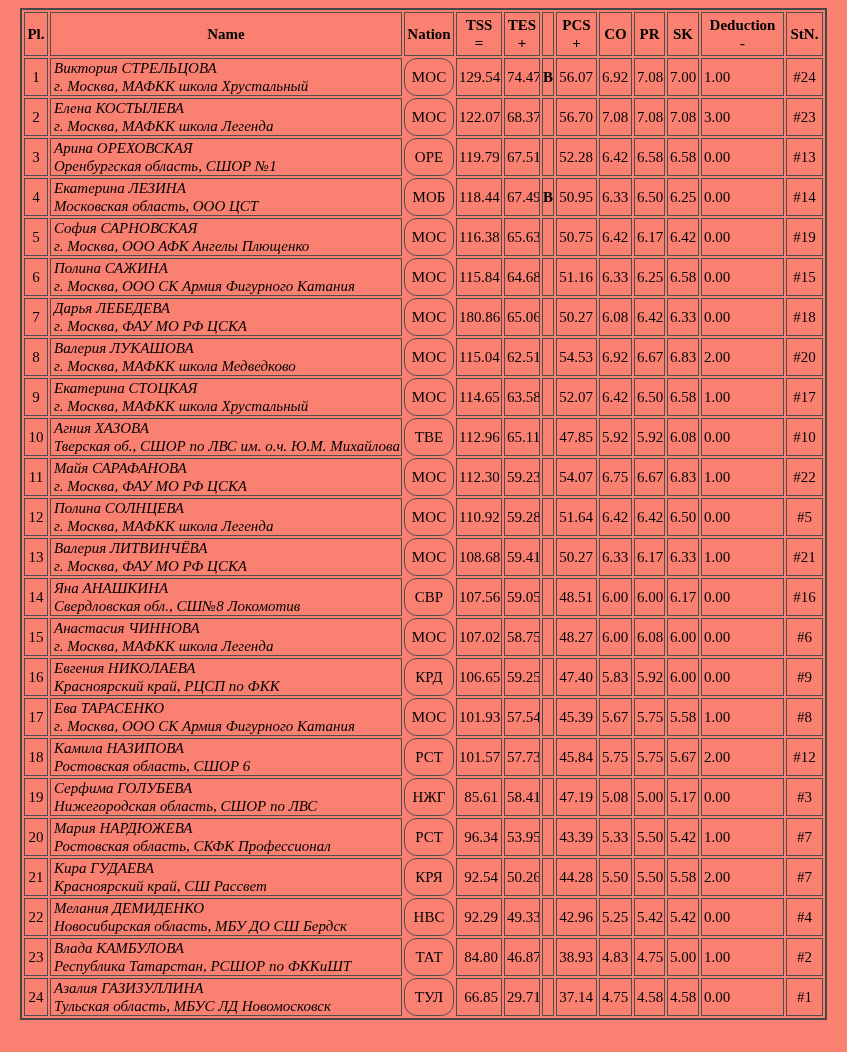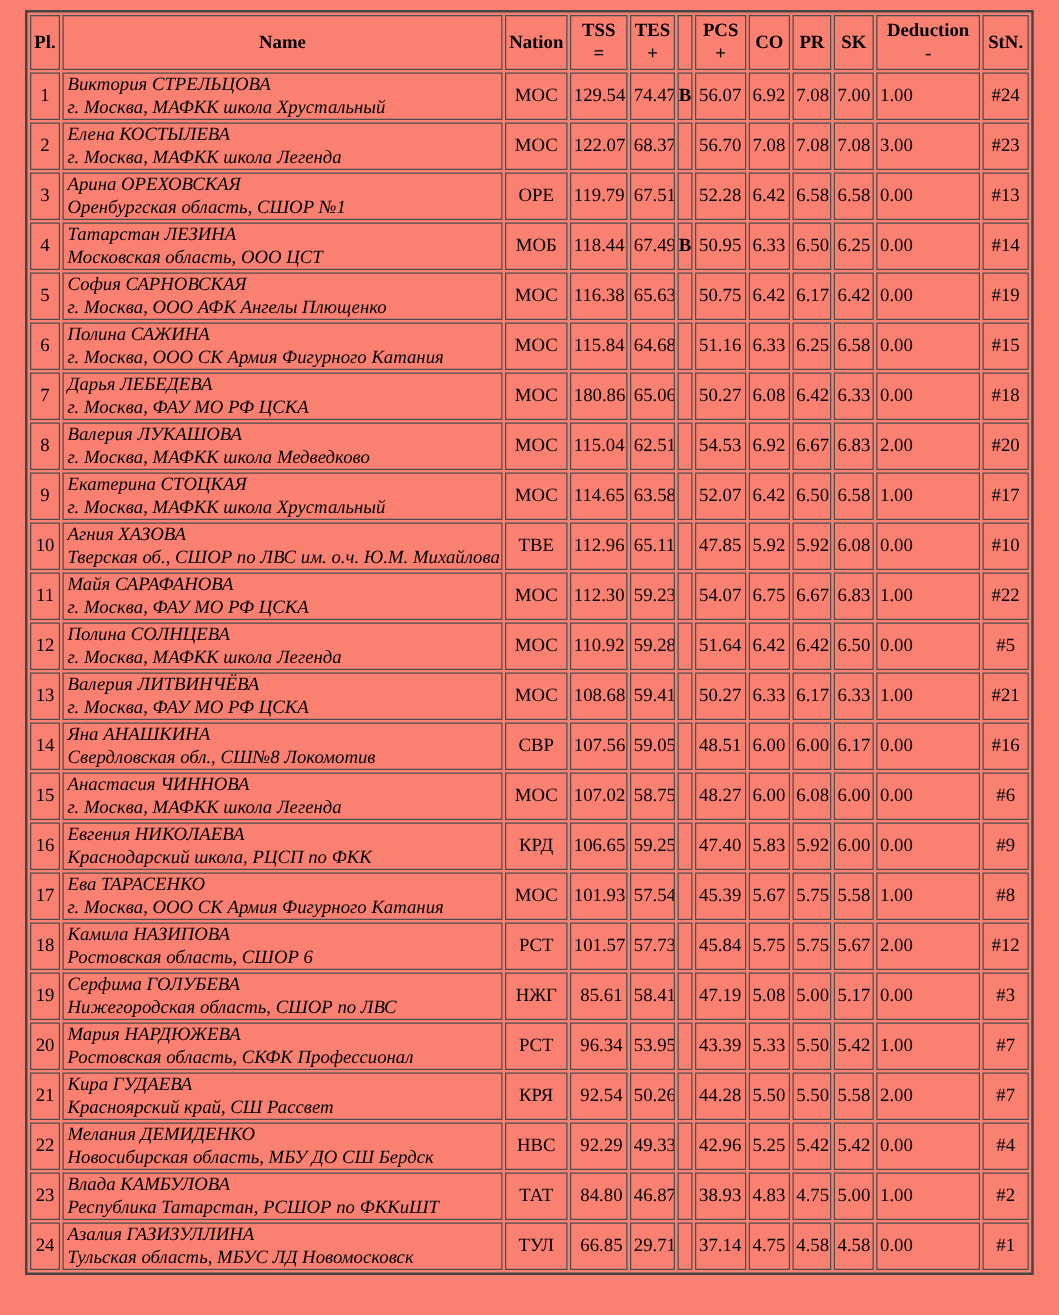--- a/index.html
+++ b/index.html
@@ -24,21 +24,21 @@
     font-size: 15px;
     line-height: 18px;
     padding: 0 2px;
     overflow: hidden;
     vertical-align: middle;
   }
   th { height: 44px; font-weight: bold; text-align: center; }
   td { height: 37px; }
   td.c-pl     { text-align: center; }
   td.c-name   { text-align: left; padding-left: 3px; white-space: nowrap; font-style: italic; }
-  td.c-nation { text-align: center; }
+  td.c-nation { text-align: center; border-radius: 13px; }
   td.c-num    { text-align: right; padding-right: 3px; white-space: nowrap; }
   td.c-bonus  { text-align: center; font-weight: bold; padding: 0; }
   td.c-ded    { padding-right: 6px; }
   td.c-stn    { text-align: center; }
   .hdr-sub { display: block; }
   .name-line, .club-line { display: block; white-space: nowrap; }
 </style>
 </head>
 <body>
 
@@ -134,21 +134,21 @@
     <td class="c-num">52.28</td>
     <td class="c-num">6.42</td>
     <td class="c-num">6.58</td>
     <td class="c-num">6.58</td>
     <td class="c-ded">0.00</td>
     <td class="c-stn">#13</td>
   </tr>
         <tr>
     <td class="c-pl">4</td>
     <td class="c-name">
-      <span class="name-line">Татарстан ЛЕЗИНА</span>
+      <span class="name-line">Екатерина ЛЕЗИНА</span>
       <span class="club-line">Московская область, ООО ЦСТ</span>
     </td>
     <td class="c-nation">МОБ</td>
     <td class="c-num">118.44</td>
     <td class="c-num">67.49</td>
     <td class="c-bonus">B</td>
     <td class="c-num">50.95</td>
     <td class="c-num">6.33</td>
     <td class="c-num">6.50</td>
     <td class="c-num">6.25</td>
@@ -339,21 +339,21 @@
     <td class="c-num">6.00</td>
     <td class="c-num">6.08</td>
     <td class="c-num">6.00</td>
     <td class="c-ded">0.00</td>
     <td class="c-stn">#6</td>
   </tr>
         <tr>
     <td class="c-pl">16</td>
     <td class="c-name">
       <span class="name-line">Евгения НИКОЛАЕВА</span>
-      <span class="club-line">Краснодарский школа, РЦСП по ФКК</span>
+      <span class="club-line">Красноярский край, РЦСП по ФКК</span>
     </td>
     <td class="c-nation">КРД</td>
     <td class="c-num">106.65</td>
     <td class="c-num">59.25</td>
     <td class="c-bonus"></td>
     <td class="c-num">47.40</td>
     <td class="c-num">5.83</td>
     <td class="c-num">5.92</td>
     <td class="c-num">6.00</td>
     <td class="c-ded">0.00</td>

